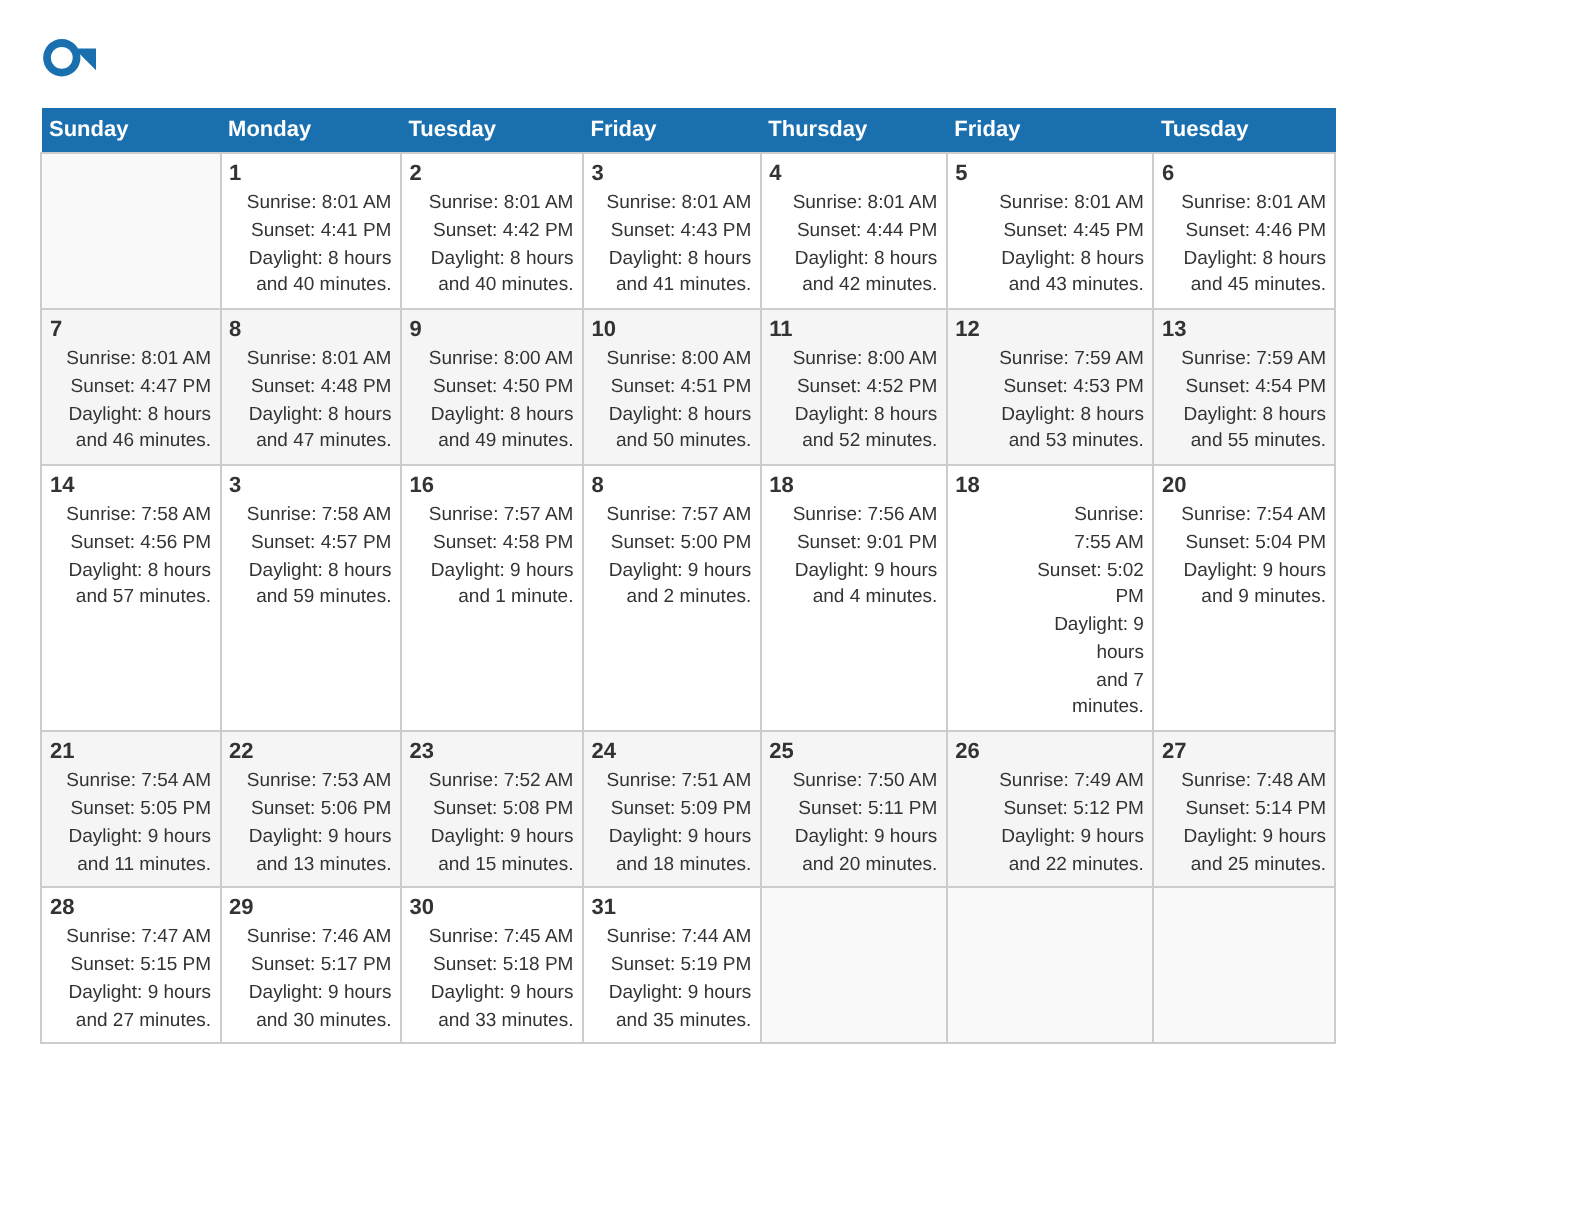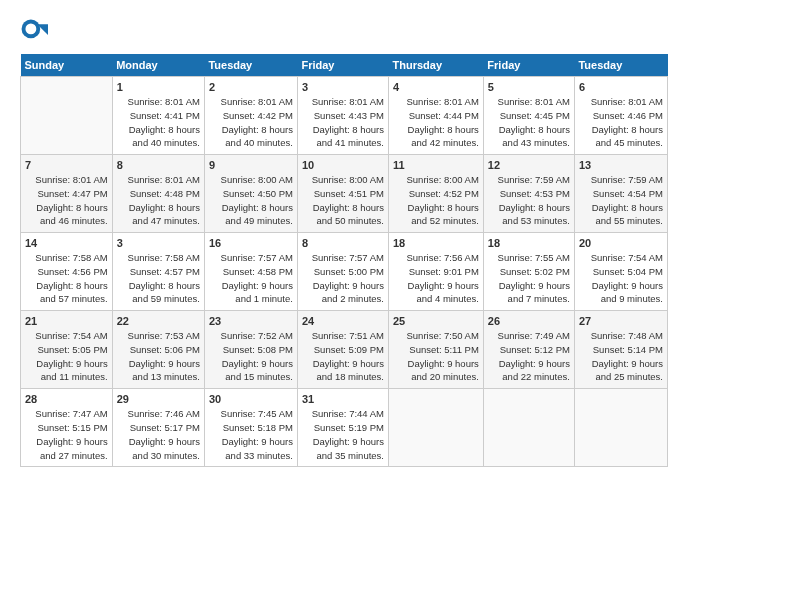--- a/index.html
+++ b/index.html
@@ -262,21 +262,21 @@
           </td>
           <td>
             <span class="day-num">18</span>
             <div class="day-info" style="white-space: pre-line;">Sunrise: 7:56 AM
 Sunset: 9:01 PM
 Daylight: 9 hours
 and 4 minutes.</div>
           </td>
           <td>
             <span class="day-num">18</span>
-            <div class="day-info" style="white-space: pre-line;">Sunrise: 7:55 AM
+            <div class="day-info" style="white-space: pre-line; margin-left: 40px;">Sunrise: 7:55 AM
 Sunset: 5:02 PM
 Daylight: 9 hours
 and 7 minutes.</div>
           </td>
           <td>
             <span class="day-num">20</span>
             <div class="day-info" style="white-space: pre-line;">Sunrise: 7:54 AM
 Sunset: 5:04 PM
 Daylight: 9 hours
 and 9 minutes.</div>

